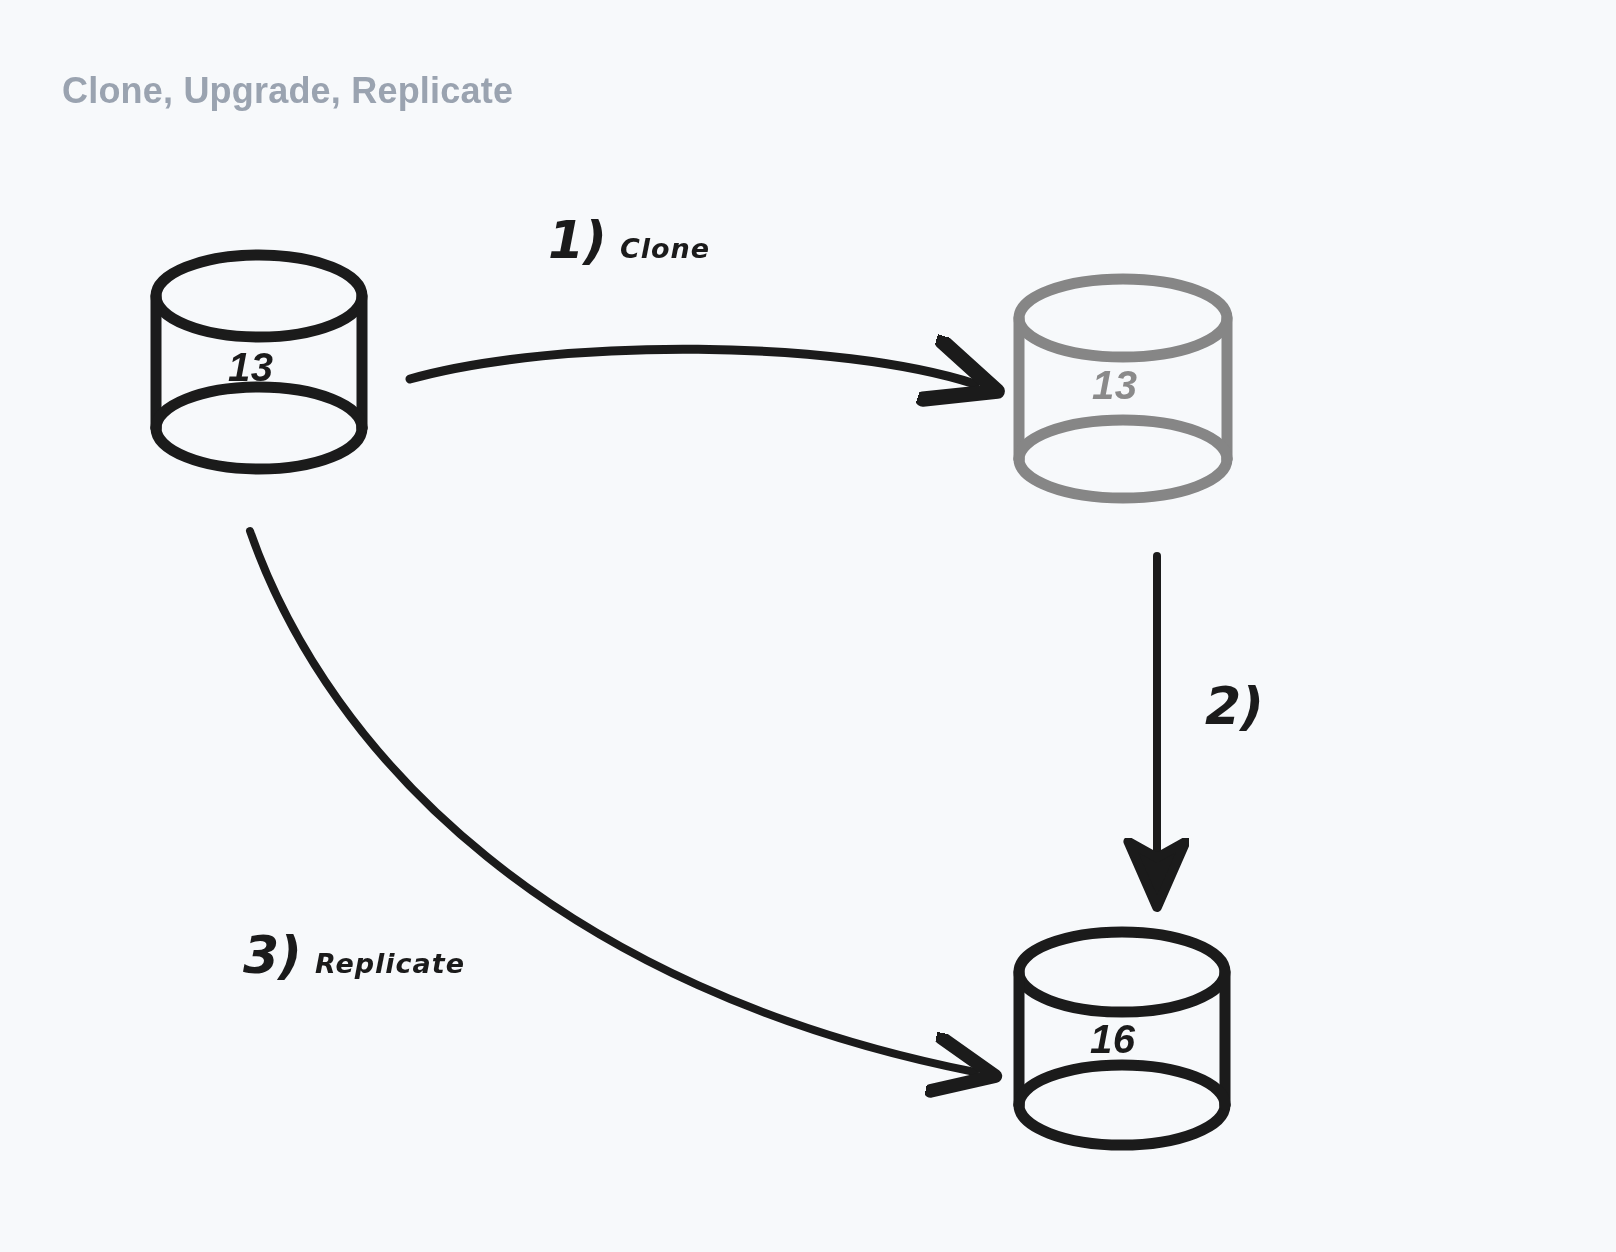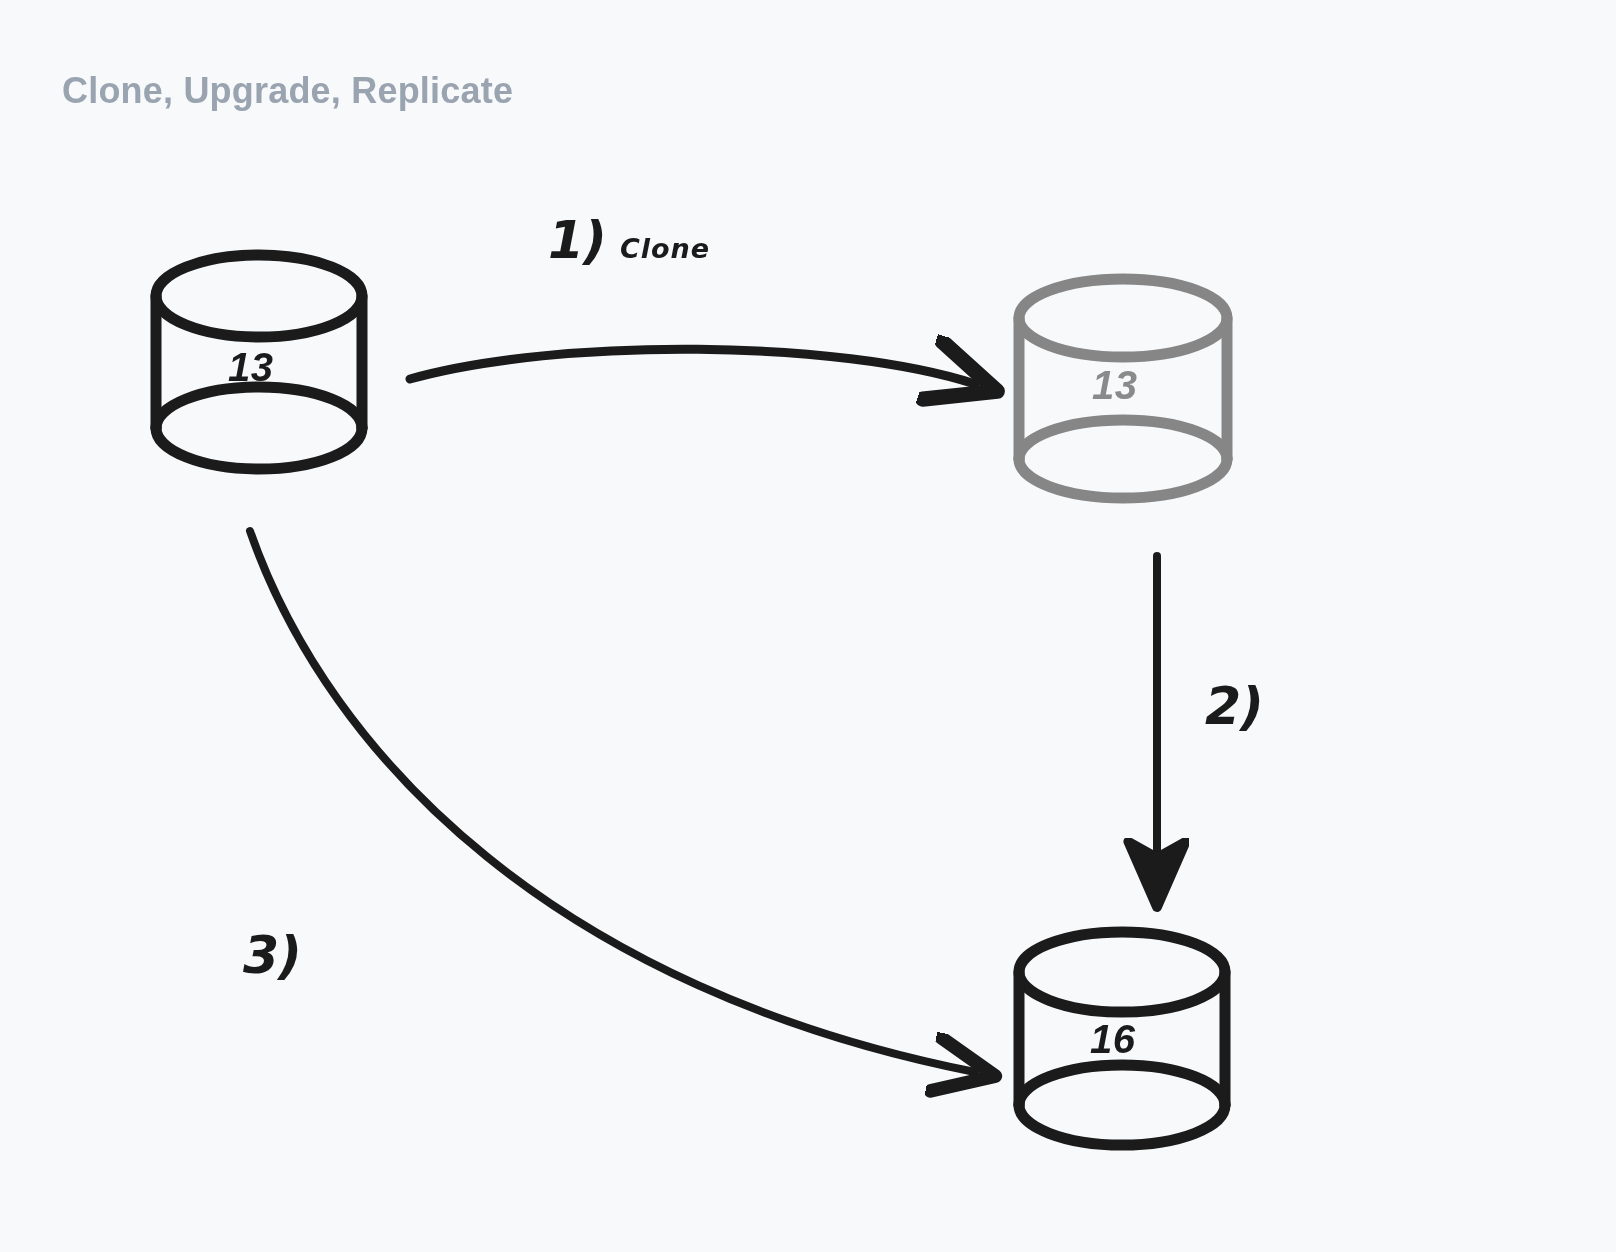--- a/index.html
+++ b/index.html
@@ -132,15 +132,16 @@
     <span class="num">1)</span>
     <span class="word">Clone</span>
   </div>
 
   <div class="label label-upgrade">
     <span class="num">2)</span>
   </div>
 
   <div class="label label-replicate">
     <span class="num">3)</span>
+    <span class="word">Replicate</span>
   </div>
 
 </div>
 
 </body></html>

